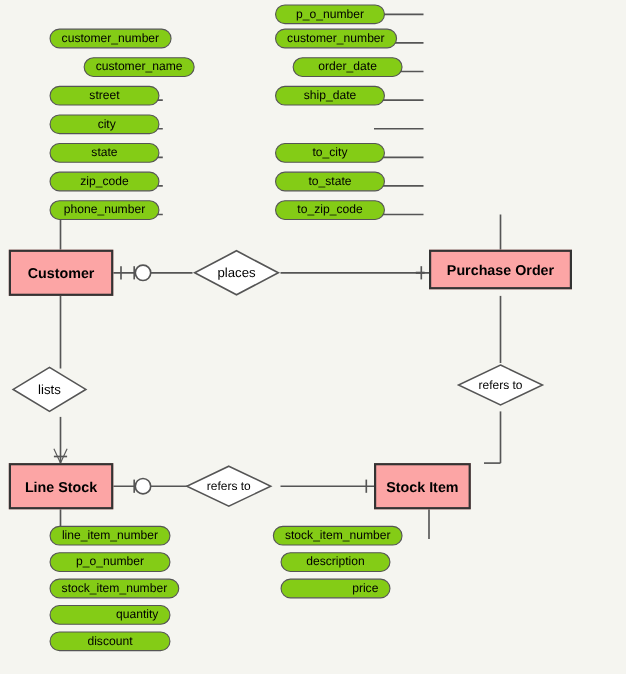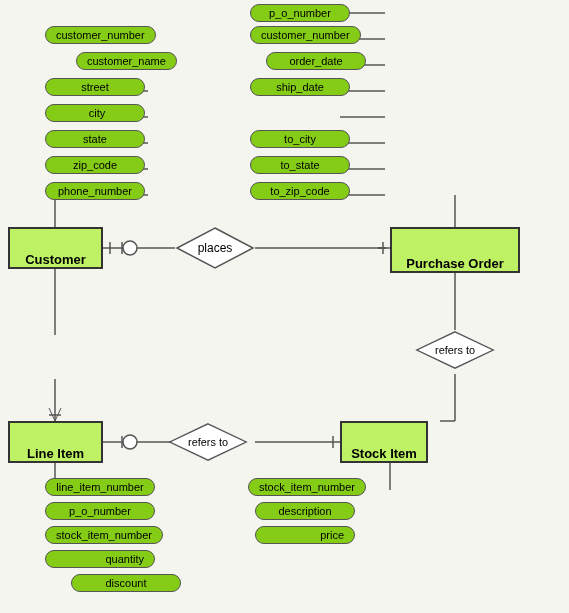--- a/index.html
+++ b/index.html
@@ -20,23 +20,23 @@
     svg.connections {
       position: absolute;
       top: 0; left: 0;
       width: 569px;
       height: 613px;
       pointer-events: none;
     }
     .entity-box {
       position: absolute;
       border: 2px solid #333;
-      background: #bef264;
+      background: #fca5a5;
       display: flex;
-      align-items: flex-end;
+      align-items: center;
       justify-content: center;
       font-weight: bold;
       font-size: 13px;
     }
     .diamond {
       position: absolute;
       width: 80px;
       height: 44px;
     }
     .diamond svg {
@@ -133,39 +133,45 @@
     <circle cx="130" cy="442" r="7" fill="white" stroke="#555" stroke-width="1.5"></circle>
 
     <line x1="122" y1="436" x2="122" y2="448" stroke="#555" stroke-width="1.5"></line>
 
   </svg>
 
   <div class="entity-box" style="left:8px;top:227px;width:95px;height:42px;">
     <span>Customer</span>
   </div>
 
-  <div class="entity-box" style="left:390px;top:227px;width:130px;height:46px;">
+  <div class="entity-box" style="left:390px;top:227px;width:130px;height:36px;">
     <span>Purchase Order</span>
   </div>
 
   <div class="entity-box" style="left:8px;top:421px;width:95px;height:42px;">
-    <span>Line Item</span>
+    <span>Line Stock</span>
   </div>
 
   <div class="entity-box" style="left:340px;top:421px;width:88px;height:42px;">
     <span>Stock Item</span>
   </div>
 
   <div class="diamond" style="left:175px;top:226px;">
     <svg viewBox="0 0 80 44">
       <polygon points="40,2 78,22 40,42 2,22" fill="white" stroke="#555" stroke-width="1.5"></polygon>
       <text x="40" y="26" text-anchor="middle" font-size="12" font-family="Arial">places</text>
     </svg>
   </div>
 
+  <div class="diamond" style="left:5px;top:332px;">
+    <svg viewBox="0 0 70 44">
+      <polygon points="35,2 68,22 35,42 2,22" fill="white" stroke="#555" stroke-width="1.5"></polygon>
+      <text x="35" y="26" text-anchor="middle" font-size="12" font-family="Arial">lists</text>
+    </svg>
+  </div>
 
   <div class="diamond" style="left:168px;top:420px;">
     <svg viewBox="0 0 88 44">
       <polygon points="44,2 86,22 44,42 2,22" fill="white" stroke="#555" stroke-width="1.5"></polygon>
       <text x="44" y="26" text-anchor="middle" font-size="11" font-family="Arial">refers to</text>
     </svg>
   </div>
 
   <div class="diamond" style="left:415px;top:328px;">
     <svg viewBox="0 0 88 44">
@@ -187,19 +193,19 @@
   <div class="attr-pill" style="left:266px;top:52px;min-width:100px;">order_date</div>
   <div class="attr-pill" style="left:250px;top:78px;min-width:100px;">ship_date</div>
   <div class="attr-pill" style="left:250px;top:130px;min-width:100px;">to_city</div>
   <div class="attr-pill" style="left:250px;top:156px;min-width:100px;">to_state</div>
   <div class="attr-pill" style="left:250px;top:182px;min-width:100px;">to_zip_code</div>
 
   <div class="attr-pill" style="left:45px;top:478px;min-width:110px;">line_item_number</div>
   <div class="attr-pill" style="left:45px;top:502px;min-width:110px;">p_o_number</div>
   <div class="attr-pill" style="left:45px;top:526px;min-width:110px;">stock_item_number</div>
   <div class="attr-pill" style="left:45px;top:550px;min-width:110px;text-align:right;">quantity</div>
-  <div class="attr-pill" style="left:45px;top:574px;min-width:110px;margin-left:26px;">discount</div>
+  <div class="attr-pill" style="left:45px;top:574px;min-width:110px;">discount</div>
 
   <div class="attr-pill" style="left:248px;top:478px;min-width:115px;">stock_item_number</div>
   <div class="attr-pill" style="left:255px;top:502px;min-width:100px;">description</div>
   <div class="attr-pill" style="left:255px;top:526px;min-width:100px;text-align:right;">price</div>
 
 </div>
 
 </body></html>

